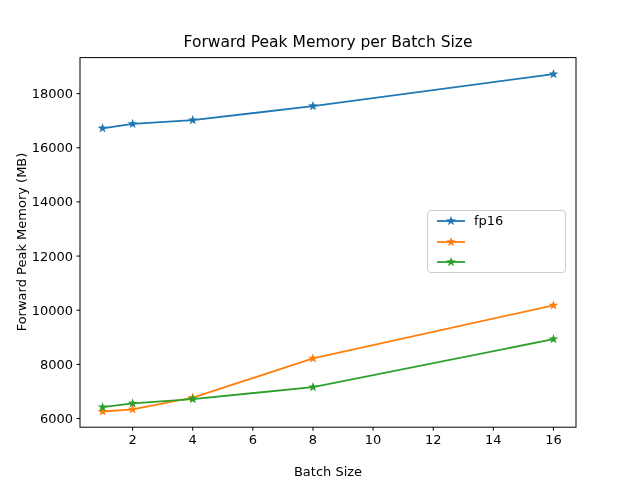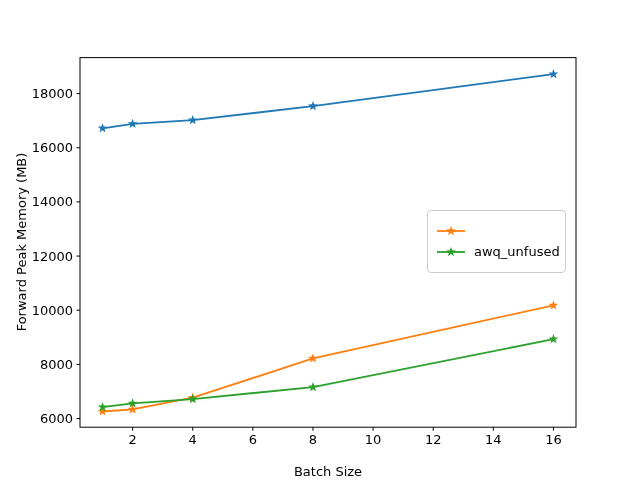--- a/index.html
+++ b/index.html
@@ -51,20 +51,21 @@
   }
   .legend-row{display:flex;align-items:center;gap:7px;height:20px;}
   .legend-row svg{flex:0 0 auto;display:block;}
   .legend-text{font-size:13px;line-height:20px;color:#000000;}
 </style>
 </head>
 <body>
 
 <div class="figure">
 
+  <div class="chart-title">Forward Peak Memory per Batch Size</div>
 
   <svg class="plot" id="plot" width="640" height="480">
       <g>
         <rect x="80" y="57.6" width="496" height="369.59999999999997" fill="none" stroke="#000000" stroke-width="1"></rect>
       </g>
       <g font-size="13px" font-family="DejaVu Sans, Liberation Sans, sans-serif" fill="#000000">
         <line x1="132.60606060606062" y1="427.2" x2="132.60606060606062" y2="430.7" stroke="#000000" stroke-width="1"></line>
         <text x="132.60606060606062" y="444.2" text-anchor="middle">2</text>
         <line x1="192.72727272727272" y1="427.2" x2="192.72727272727272" y2="430.7" stroke="#000000" stroke-width="1"></line>
         <text x="192.72727272727272" y="444.2" text-anchor="middle">4</text>
@@ -122,26 +123,32 @@
         <path d="M553.45,334.10L554.69,337.50L558.30,337.62L555.45,339.85L556.45,343.33L553.45,341.30L550.46,343.33L551.46,339.85L548.60,337.62L552.22,337.50Z" fill="#2ca02c"></path>
       </g>
     </svg>
 
   <div class="y-label">Forward Peak Memory (MB)</div>
   <div class="x-label">Batch Size</div>
 
   <div class="legend">
     <div class="legend-row">
       <svg width="32" height="14" class="legend-icon">
+          <line x1="2" y1="7" x2="30" y2="7" stroke="#1f77b4" stroke-width="1.8"></line>
+          <path d="M16.00,1.90L17.23,5.30L20.85,5.42L18.00,7.65L19.00,11.13L16.00,9.10L13.00,11.13L14.00,7.65L11.15,5.42L14.77,5.30Z" fill="#1f77b4"></path>
+        </svg>
+      <span class="legend-text">fp16</span>
+    </div>
+    <div class="legend-row">
+      <svg width="32" height="14" class="legend-icon">
           <line x1="2" y1="7" x2="30" y2="7" stroke="#ff7f0e" stroke-width="1.8"></line>
           <path d="M16.00,1.90L17.23,5.30L20.85,5.42L18.00,7.65L19.00,11.13L16.00,9.10L13.00,11.13L14.00,7.65L11.15,5.42L14.77,5.30Z" fill="#ff7f0e"></path>
         </svg>
     </div>
     <div class="legend-row">
       <svg width="32" height="14" class="legend-icon">
           <line x1="2" y1="7" x2="30" y2="7" stroke="#2ca02c" stroke-width="1.8"></line>
           <path d="M16.00,1.90L17.23,5.30L20.85,5.42L18.00,7.65L19.00,11.13L16.00,9.10L13.00,11.13L14.00,7.65L11.15,5.42L14.77,5.30Z" fill="#2ca02c"></path>
         </svg>
-      <span class="legend-text">awq_unfused</span>
     </div>
   </div>
 
 </div>
 
 </body></html>

